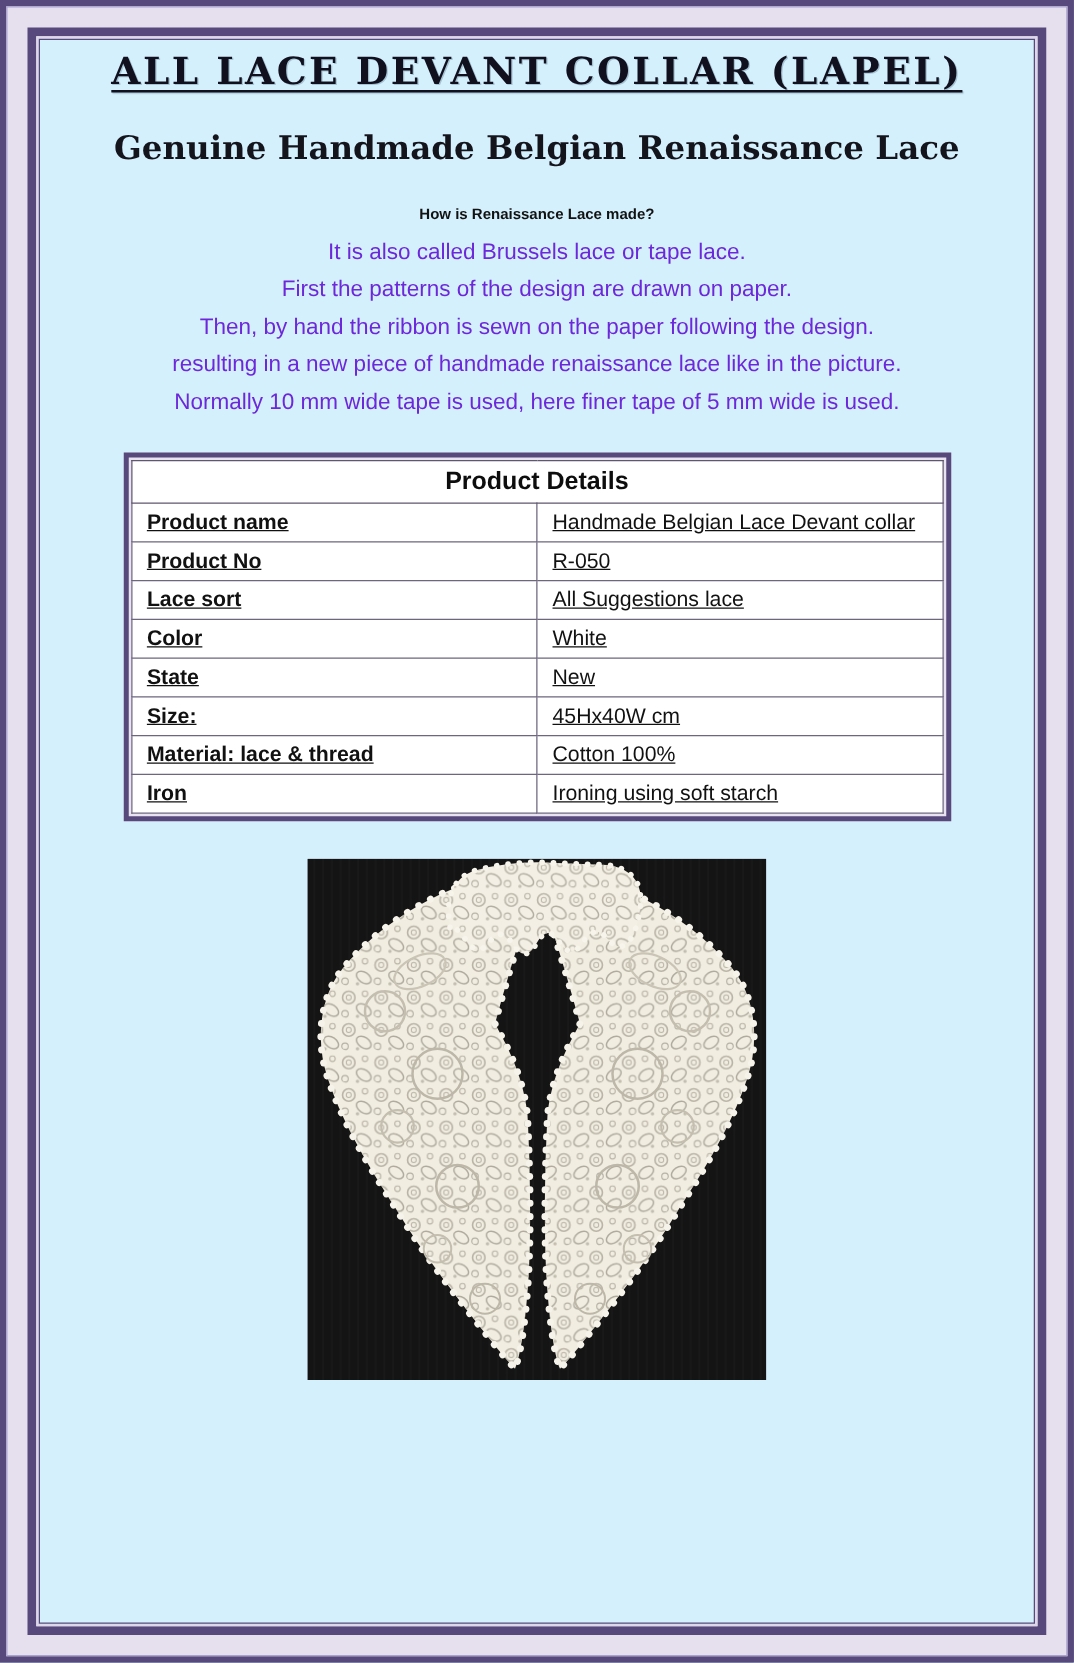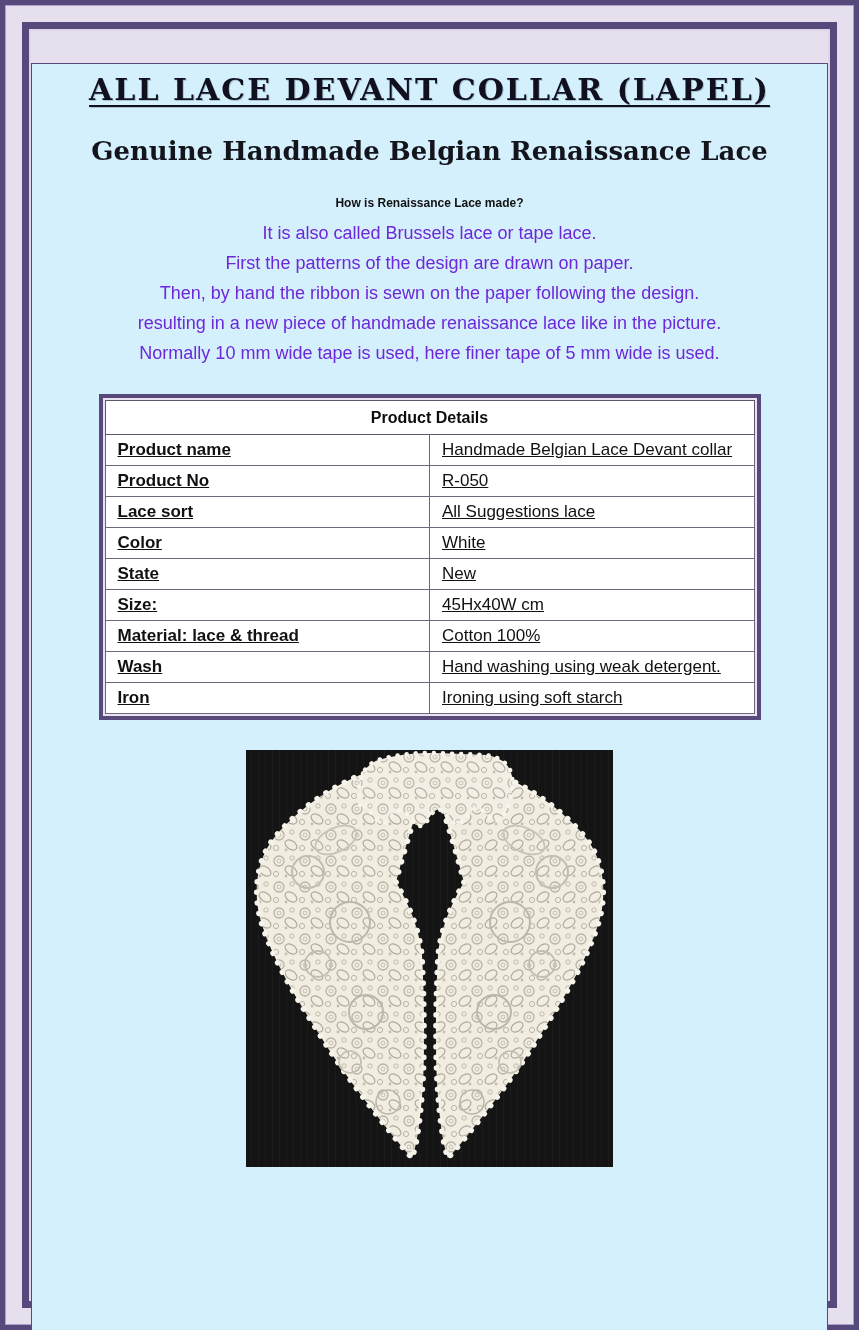--- a/index.html
+++ b/index.html
@@ -6,21 +6,21 @@
   .page{
     width:859px;height:1330px;box-sizing:border-box;
     background:#57497b;padding:5px;margin:0 auto;
     font-family:"Liberation Sans",sans-serif;color:#121212;
   }
   .mat{height:100%;box-sizing:border-box;border:1px solid #a9a2ce;background:#e5dfee;padding:16px;}
   .frame{height:100%;box-sizing:border-box;border:7px solid #57497b;}
   .gap{height:100%;box-sizing:border-box;border:2px solid #ddd7e9;}
   .inner{
     height:100%;box-sizing:border-box;border:1px solid #57497b;
-    background:#d5f0fd;overflow:hidden;text-align:center;margin-top:32px;
+    background:#d5f0fd;overflow:hidden;text-align:center;
   }
   .title{
     margin-top:6px;line-height:40px;
     font-family:"DejaVu Serif",serif;font-weight:bold;font-size:30px;
     letter-spacing:2px;text-transform:uppercase;color:#10101e;
     text-decoration:underline;text-underline-offset:5px;text-decoration-thickness:2px;
     text-shadow:1px 1px 0 rgba(130,160,180,.55);
     white-space:nowrap;
   }
   .subtitle{
@@ -35,21 +35,21 @@
   .suggestions-text{line-height:30px;font-size:17px;white-space:nowrap;color:#181818;}
   .tbl-outer{
     width:662px;box-sizing:border-box;margin:26px auto 0 auto;
     border:4px solid #57497b;padding:2px;background:#e9e3f1;
   }
   table.details{
     width:100%;border-collapse:collapse;background:#ffffff;
     border:1px solid #57497b;table-layout:fixed;
   }
   table.details th{
-    height:33px;font-size:16px;font-weight:bold;text-align:center;
+    height:33px;font-size:20px;font-weight:bold;text-align:center;
     border:1px solid #5f566f;padding:0;color:#0d0d0d;
   }
   table.details td{
     height:30px;font-size:17px;text-align:left;vertical-align:middle;
     border:1px solid #6e657f;padding:0 6px 0 12px;color:#111111;
     overflow:hidden;white-space:nowrap;text-decoration:underline;
   }
   td.lbl{font-weight:bold;width:272px;}
   .photo-wrap{margin:30px auto 0 auto;width:367px;height:417px;}
   .photo-wrap svg{display:block;}
@@ -103,24 +103,20 @@
                   <td class="lbl">State</td>
                   <td>New</td>
                 </tr>
                 <tr>
                   <td class="lbl">Size:</td>
                   <td>45Hx40W cm</td>
                 </tr>
                 <tr>
                   <td class="lbl">Material: lace &amp; thread</td>
                   <td>Cotton 100%</td>
-                </tr>
-                <tr>
-                  <td class="lbl">Wash</td>
-                  <td>Hand washing using weak detergent.</td>
                 </tr>
                 <tr>
                   <td class="lbl">Iron</td>
                   <td>Ironing using soft starch</td>
                 </tr>
               </tbody>
             </table>
           </div>
 
           <div class="photo-wrap">

